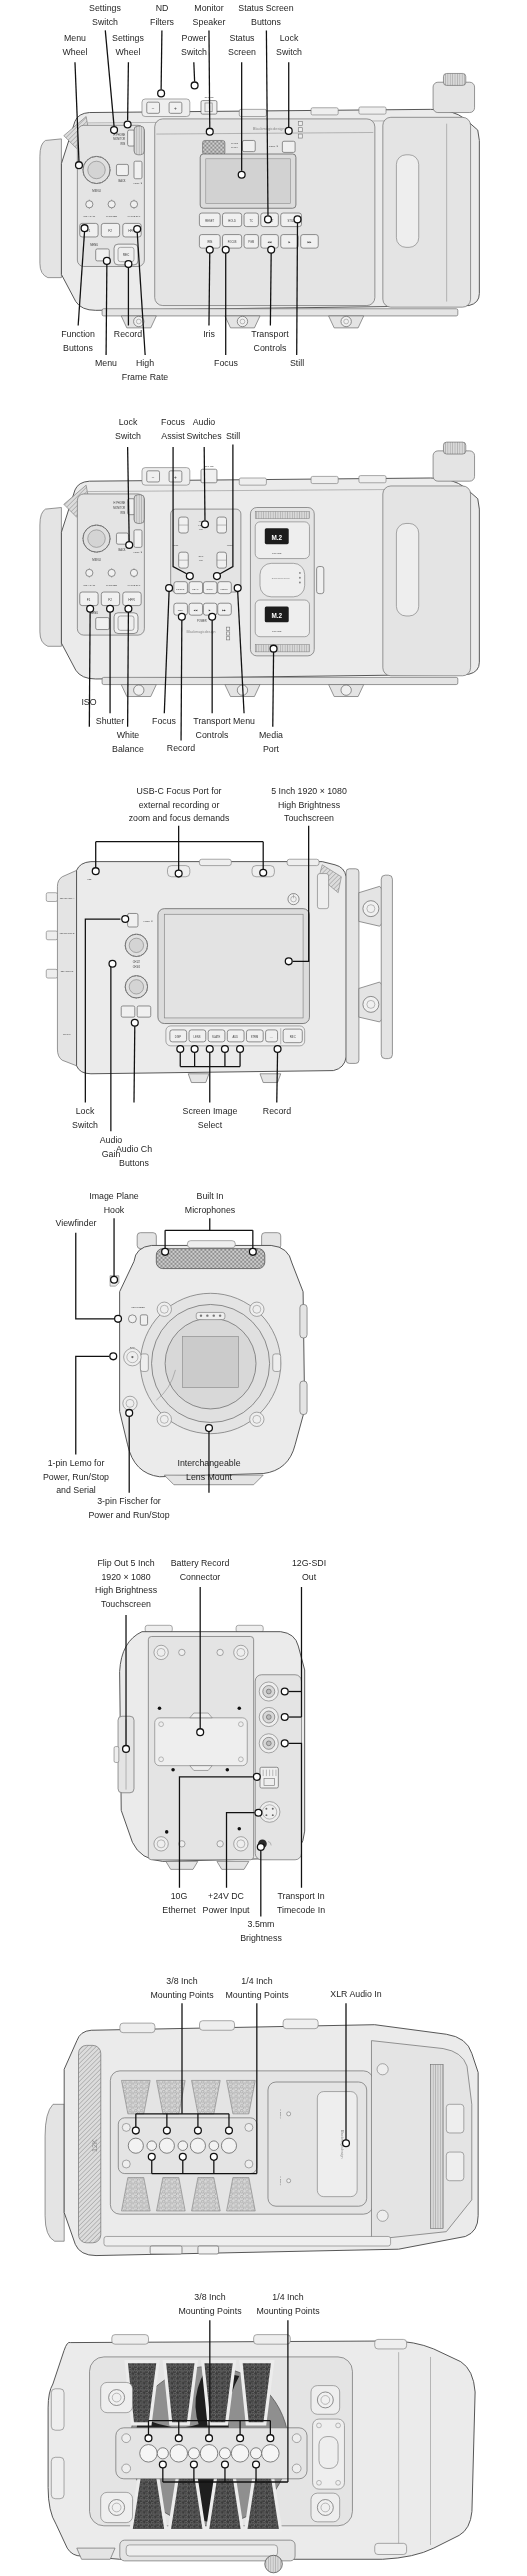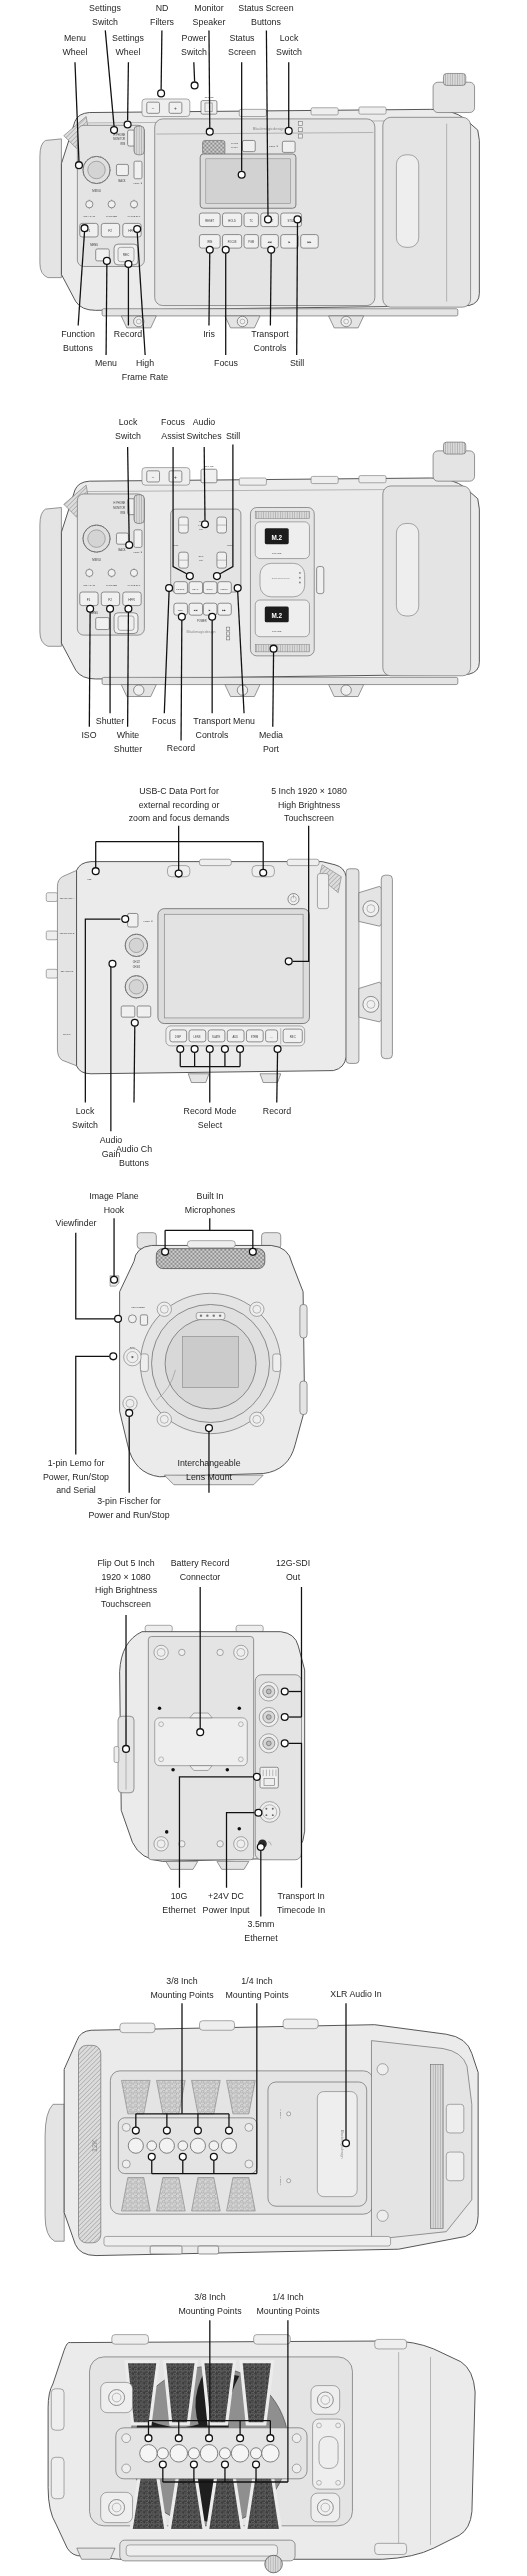--- a/index.html
+++ b/index.html
@@ -368,24 +368,24 @@
       <line class="ln" x1="343" y1="817" x2="342" y2="911"></line>
   </g>
 </svg>
 <div class="lbl" style="left:128px;top:416px">Lock
 Switch</div>
 <div class="lbl" style="left:173px;top:416px">Focus
 Assist</div>
 <div class="lbl" style="left:204px;top:416px">Audio
 Switches</div>
 <div class="lbl" style="left:233px;top:430px">Still</div>
-<div class="lbl" style="left:89px;top:729px">ISO</div>
+<div class="lbl" style="left:89px;top:696px">ISO</div>
 <div class="lbl" style="left:110px;top:715px">Shutter</div>
 <div class="lbl" style="left:128px;top:729px">White
-Shutter</div>
+Balance</div>
 <div class="lbl" style="left:164px;top:715px">Focus</div>
 <div class="lbl" style="left:181px;top:742px">Record</div>
 <div class="lbl" style="left:212px;top:715px">Transport
 Controls</div>
 <div class="lbl" style="left:244px;top:715px">Menu</div>
 <div class="lbl" style="left:271px;top:729px">Media
 Port</div>
 
 <svg class="fig" style="top:765px" width="528" height="399" viewBox="0 960 662 500">
   <g>
@@ -475,33 +475,33 @@
     <circle class="pt" cx="282" cy="1316" r="4.3"></circle>
       <line class="ln" x1="282" y1="1320" x2="282" y2="1338"></line>
     <circle class="pt" cx="301" cy="1316" r="4.3"></circle>
       <line class="ln" x1="301" y1="1320" x2="301" y2="1338"></line>
     <line class="ln" x1="226" y1="1338" x2="301" y2="1338"></line>
     <line class="ln" x1="263" y1="1338" x2="263" y2="1383"></line>
     <circle class="pt" cx="348" cy="1316" r="4.3"></circle>
       <line class="ln" x1="348" y1="1320" x2="347" y2="1383"></line>
   </g>
 </svg>
-<div class="lbl" style="left:179px;top:785px">USB-C Data Port for
+<div class="lbl" style="left:179px;top:785px">USB-C Focus Port for
 external recording or
 zoom and focus demands</div>
 <div class="lbl" style="left:309px;top:785px">5 Inch 1920 × 1080
 High Brightness
 Touchscreen</div>
 <div class="lbl" style="left:85px;top:1105px">Lock
 Switch</div>
 <div class="lbl" style="left:111px;top:1134px">Audio
 Gain</div>
 <div class="lbl" style="left:134px;top:1143px">Audio Ch
 Buttons</div>
-<div class="lbl" style="left:210px;top:1105px">Record Mode
+<div class="lbl" style="left:210px;top:1105px">Screen Image
 Select</div>
 <div class="lbl" style="left:277px;top:1105px">Record</div>
 
 <svg class="fig" style="top:1164px" width="528" height="391" viewBox="0 1460 662 490">
   <g>
     <rect class="p1" x="172" y="1546" width="24" height="20" rx="4"></rect>
     <rect class="p1" x="328" y="1546" width="24" height="20" rx="4"></rect>
     <path class="body" d="M168,1582 Q170,1564 190,1562 L340,1562 Q362,1564 366,1584 L380,1620 L382,1768 L370,1812 Q362,1844 330,1848 L200,1852 Q168,1848 160,1812 L150,1770 L150,1620 Z"></path>
     <rect class="p2" x="235" y="1556" width="60" height="9" rx="4"></rect>
     <rect x="196" y="1566" width="136" height="25" rx="8" fill="url(#cross)" stroke="#555" stroke-width="1"></rect>
@@ -652,28 +652,28 @@
     <circle class="pt" cx="327" cy="2316" r="4.3"></circle>
       <line class="ln" x1="327" y1="2321" x2="327" y2="2403"></line>
   </g>
 </svg>
 <div class="lbl" style="left:126px;top:1557px">Flip Out 5 Inch
 1920 × 1080
 High Brightness
 Touchscreen</div>
 <div class="lbl" style="left:200px;top:1557px">Battery Record
 Connector</div>
-<div class="lbl" style="left:293px;top:1557px">12G-SDI
+<div class="lbl" style="left:309px;top:1557px">12G-SDI
 Out</div>
 <div class="lbl" style="left:179px;top:1890px">10G
 Ethernet</div>
 <div class="lbl" style="left:226px;top:1890px">+24V DC
 Power Input</div>
 <div class="lbl" style="left:261px;top:1918px">3.5mm
-Ethernet</div>
+Brightness</div>
 <div class="lbl" style="left:301px;top:1890px">Transport In
 Timecode In</div>
 
 <svg class="fig" style="top:1961px" width="528" height="328" viewBox="0 2460 662 412">
   <g>
     <path class="p1" d="M66,2640 Q56,2650 56,2680 L56,2780 Q56,2806 68,2812 L80,2812 L80,2640 Z"></path>
     <path class="body" d="M80,2596 L96,2560 Q100,2548 114,2547 L470,2540 L560,2552 Q586,2556 592,2576 L600,2600 L600,2780 Q600,2800 584,2806 L500,2822 L120,2830 Q100,2830 94,2816 L80,2776 Z"></path>
     <rect x="98" y="2566" width="28" height="248" rx="10" fill="url(#hatch)" stroke="#666" stroke-width="0.8"></rect>
     <rect class="p2" x="150" y="2538" width="44" height="12" rx="4"></rect>
       <rect class="p2" x="250" y="2535" width="44" height="12" rx="4"></rect>

